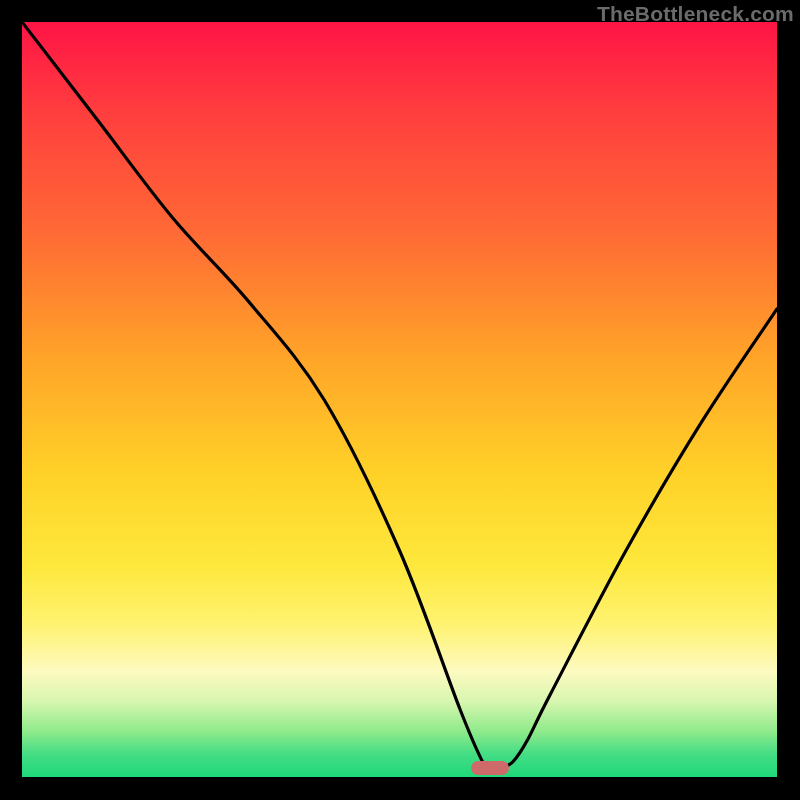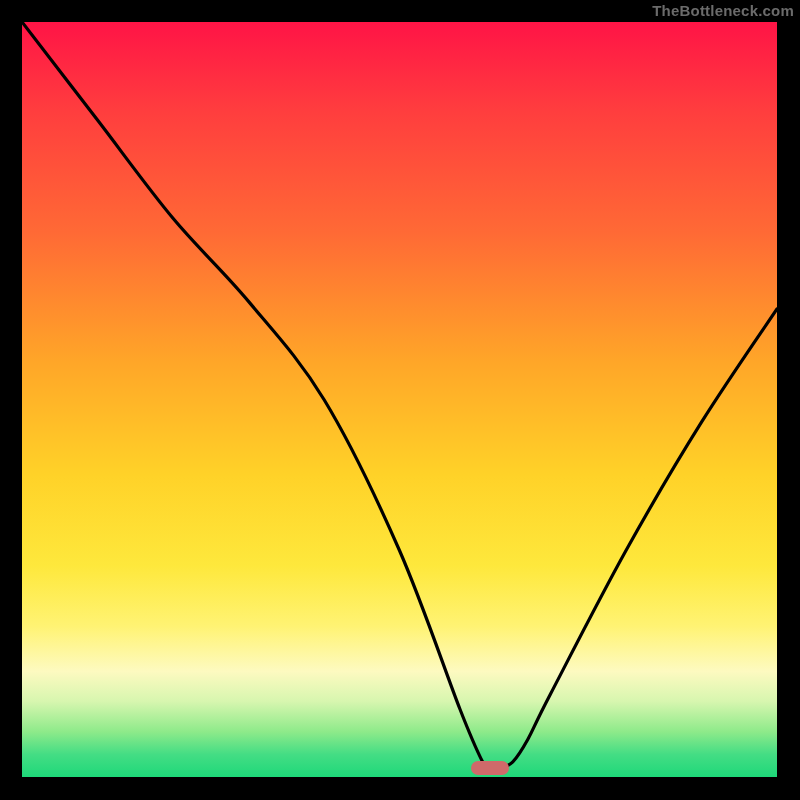--- a/index.html
+++ b/index.html
@@ -52,21 +52,21 @@
     height: 14px;
     border-radius: 7px;
     background: #cf6a6a;
     left: 462px;
     top: 742px;
   }
   .watermark {
     position: absolute;
     top: 2px;
     right: 6px;
-    font-size: 15px;
+    font-size: 21px;
     font-weight: 600;
     color: #6b6b6b;
     letter-spacing: 0.2px;
   }
 </style>
 </head>
 <body>
 
 <div class="wrap">
   <div class="watermark">TheBottleneck.com</div>

